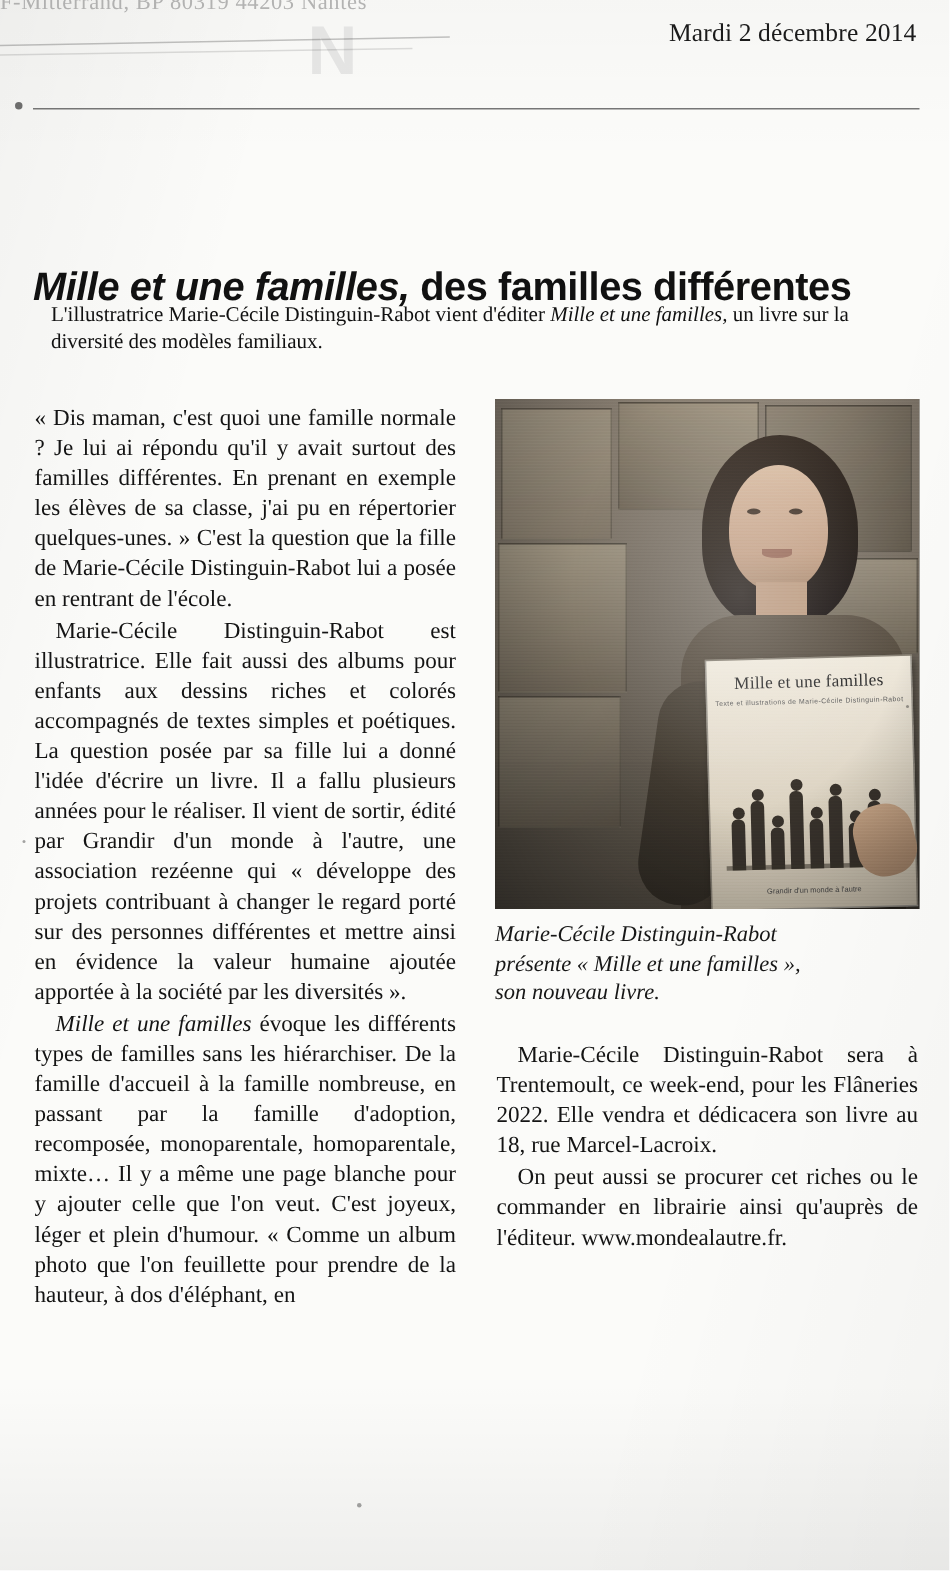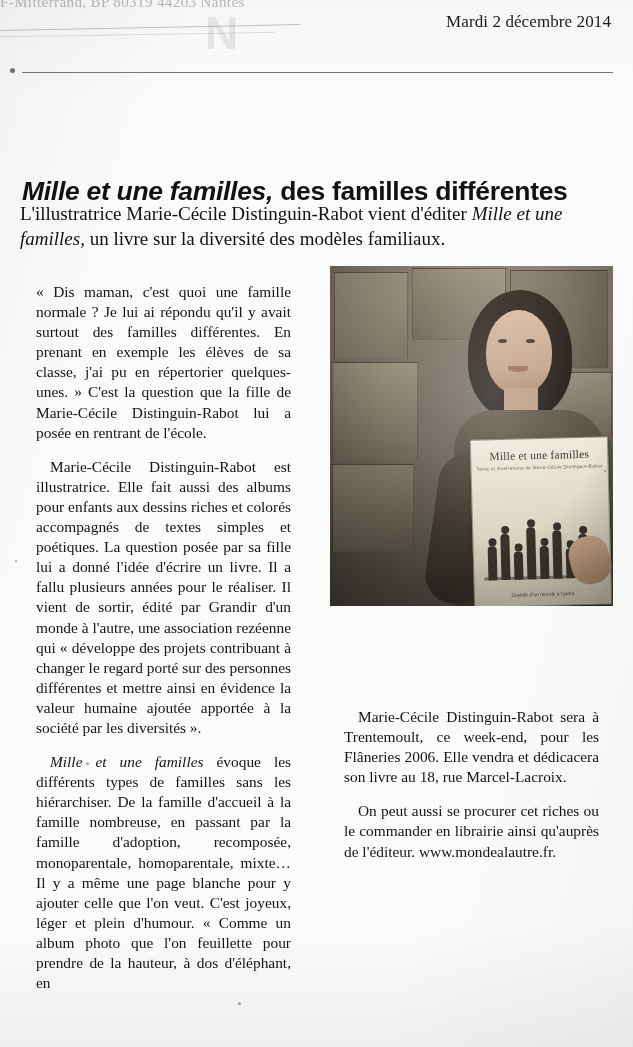--- a/index.html
+++ b/index.html
@@ -140,41 +140,41 @@
     font-size: 26.5px;
     line-height: 1.14;
     color: #111;
     letter-spacing: -0.3px;
   }
   .headline .ital { font-style: italic; }
 
   .standfirst {
     position: absolute;
     top: 202px;
-    left: 20px;
+    left: 34px;
     right: 22px;
     font-family: "Liberation Serif", serif;
-    font-size: 19px;
+    font-size: 14px;
     line-height: 1.31;
     color: #111;
   }
   .standfirst .ital { font-style: italic; }
 
   
   .col {
     position: absolute;
     font-family: "Liberation Serif", serif;
     font-size: 15.4px;
     line-height: 1.305;
     color: #141414;
     text-align: justify;
     -webkit-hyphens: auto;
     hyphens: auto;
   }
-  .col p { margin: 14px; text-indent: 14px; font-family: Liberation Serif, serif; }
+  .col p { margin: 1px; text-indent: 14px; font-family: Liberation Serif, serif; }
   .col p.noindent { text-indent: 0; }
   .col .ital { font-style: italic; }
 
   #col-left {
     top: 268px;
     left: 22px;
     width: 283px;
   }
   #col-right-lower {
     top: 693px;
@@ -450,23 +450,28 @@
           <div class="bk-author">Grandir d'un monde à l'autre</div>
         </div>
 
         <div class="ph-hand"></div>
       </div>
       <div class="ph-vign"></div>
       <div class="ph-grain"></div>
     </div>
   </div>
 
+  <div class="caption">
+    <span>Marie-Cécile Distinguin-Rabot</span><br>
+    <span>présente « Mille et une familles »,</span><br>
+    <span>son nouveau livre.</span>
+  </div>
 
   <div class="col" id="col-right-lower">
-    <p>Marie-Cécile Distinguin-Rabot sera à Trentemoult, ce week-end, pour les Flâneries 2006. Elle vendra et dédicacera son livre au 18, rue Marcel-Lacroix.</p>
+    <p>Marie-Cécile Distinguin-Rabot sera à Trentemoult, ce week-end, pour les Flâneries 2022. Elle vendra et dédicacera son livre au 18, rue Marcel-Lacroix.</p>
     <p>On peut aussi se procurer cet riches ou le commander en librairie ainsi qu'auprès de l'éditeur. www.mondealautre.fr.</p>
   </div>
 
   <div class="speck s1"></div>
   <div class="speck s2"></div>
   <div class="speck s3"></div>
   <div class="speck s4"></div>
 
 </div>
 

